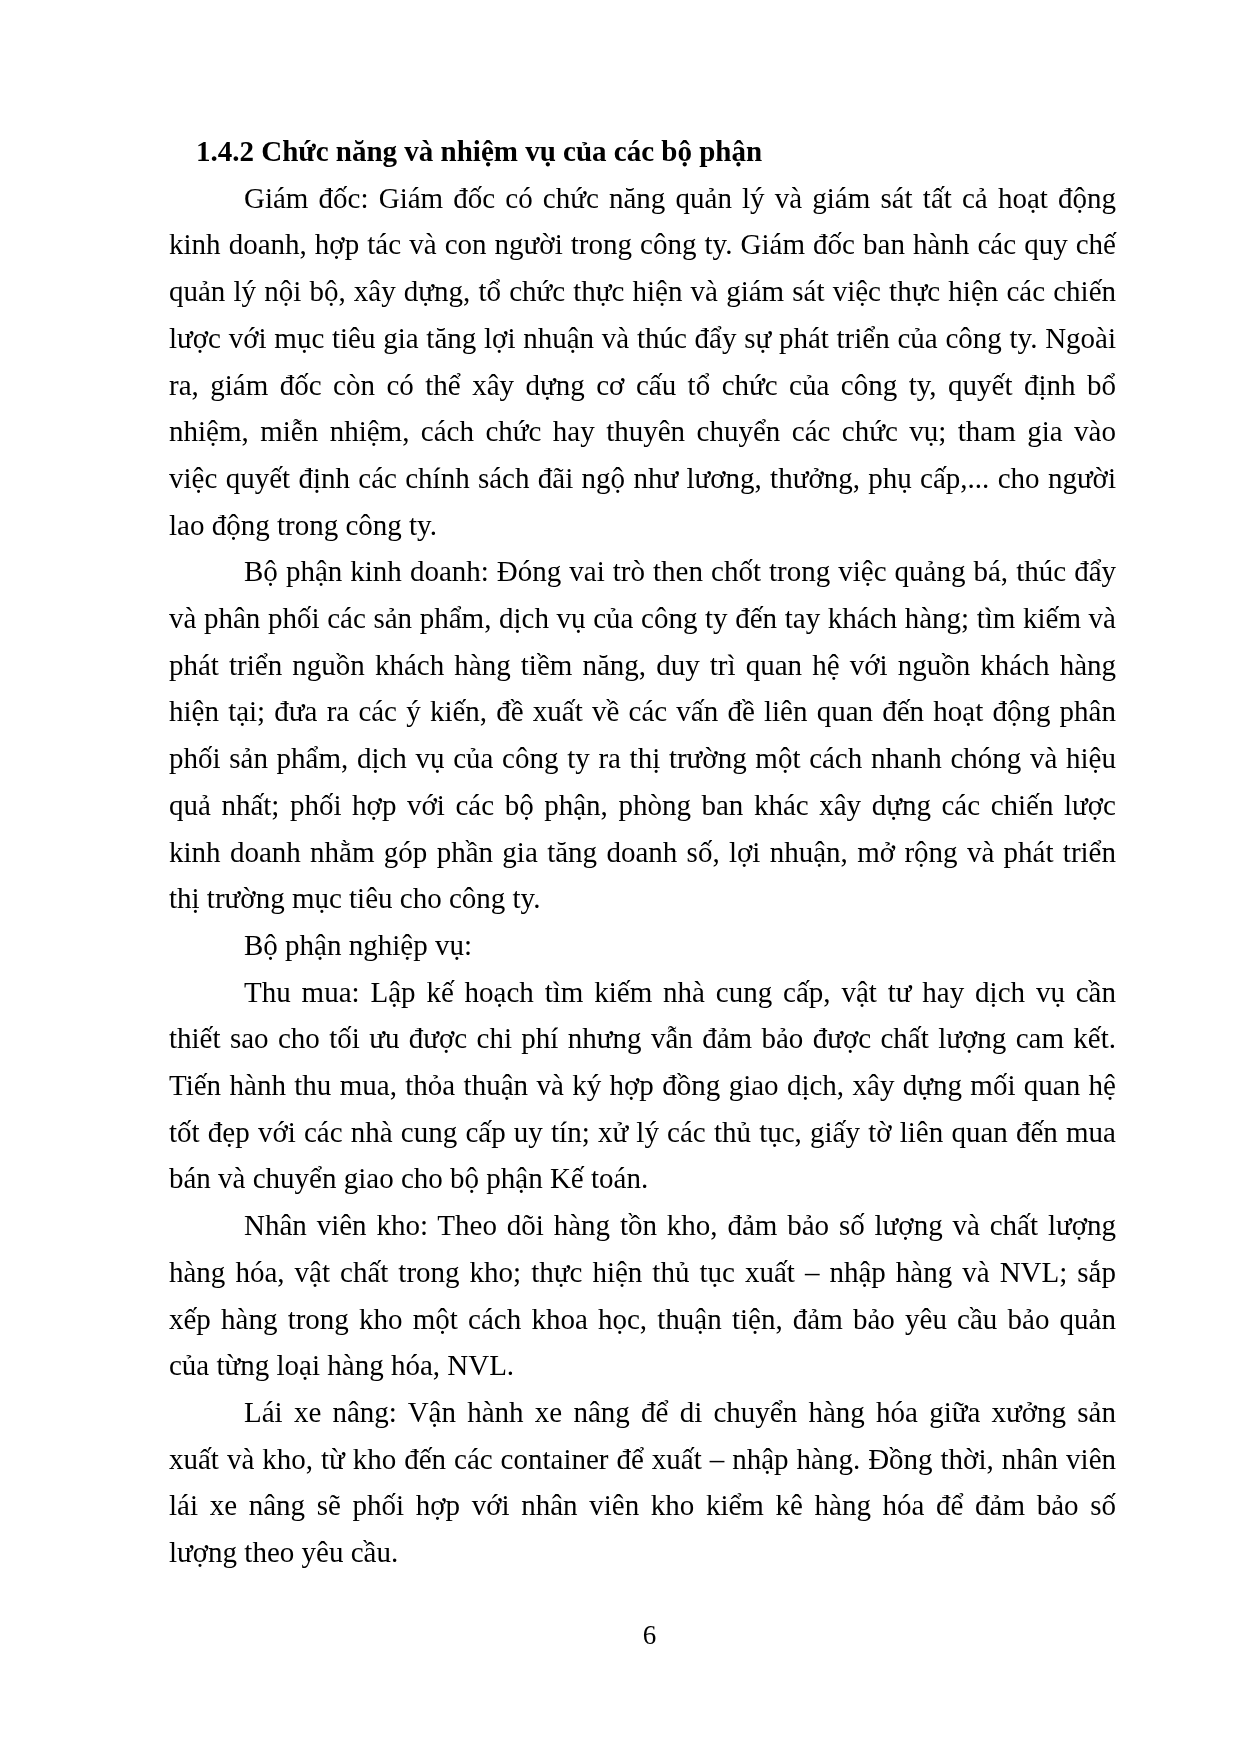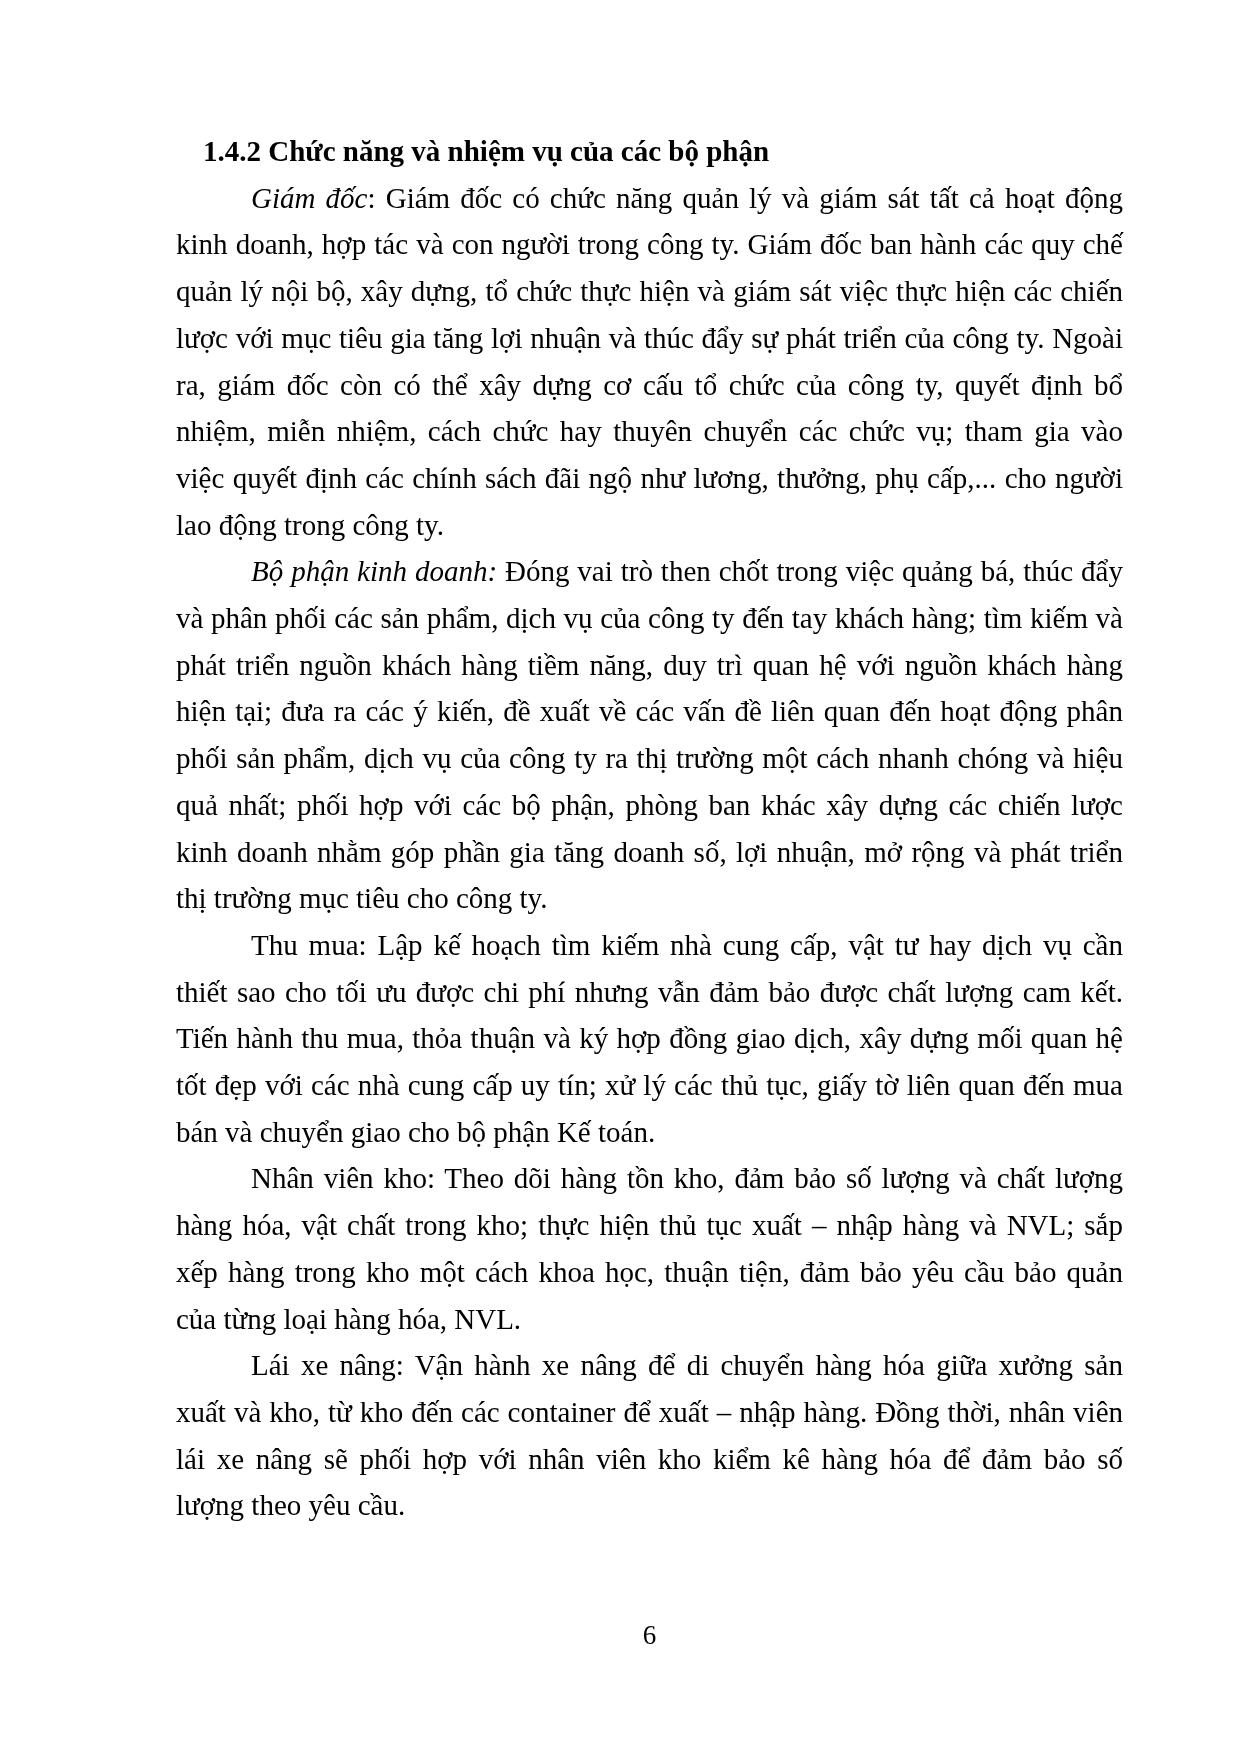--- a/index.html
+++ b/index.html
@@ -12,38 +12,38 @@
   }
   .page {
     position: relative;
     width: 1240px;
     height: 1754px;
     background: #ffffff;
     overflow: hidden;
   }
   .content {
     position: absolute;
-    left: 176px;
+    left: 169px;
     top: 128px;
     width: 947px;
   }
   .heading {
     font-size: 29px;
     font-weight: bold;
     line-height: 46.7px;
     text-indent: 27px;
     text-align: left;
   }
   .para {
     font-size: 29px;
     line-height: 46.7px;
     text-align: justify;
     text-indent: 75px;
   }
-  .lead { font-style: italic; }
+  .lead { }
   .footer {
     position: absolute;
     left: 176px;
     top: 1612px;
     width: 947px;
     text-align: center;
     font-size: 27px;
     line-height: 46.7px;
   }
 </style>
@@ -52,20 +52,21 @@
 
 <div class="page">
   <div class="content">
 
     <h2 class="heading">1.4.2 Chức năng và nhiệm vụ của các bộ phận</h2>
 
     <p class="para"><span class="lead">Giám đốc</span><span>: Giám đốc có chức năng quản lý và giám sát tất cả hoạt động kinh doanh, hợp tác và con người trong công ty. Giám đốc ban hành các quy chế quản lý nội bộ, xây dựng, tổ chức thực hiện và giám sát việc thực hiện các chiến lược với mục tiêu gia tăng lợi nhuận và thúc đẩy sự phát triển của công ty. Ngoài ra, giám đốc còn có thể xây dựng cơ cấu tổ chức của công ty, quyết định bổ nhiệm, miễn nhiệm, cách chức hay thuyên chuyển các chức vụ; tham gia vào việc quyết định các chính sách đãi ngộ như lương, thưởng, phụ cấp,... cho người lao động trong công ty.</span></p>
 
     <p class="para"><span class="lead">Bộ phận kinh doanh:</span><span> Đóng vai trò then chốt trong việc quảng bá, thúc đẩy và phân phối các sản phẩm, dịch vụ của công ty đến tay khách hàng; tìm kiếm và phát triển nguồn khách hàng tiềm năng, duy trì quan hệ với nguồn khách hàng hiện tại; đưa ra các ý kiến, đề xuất về các vấn đề liên quan đến hoạt động phân phối sản phẩm, dịch vụ của công ty ra thị trường một cách nhanh chóng và hiệu quả nhất; phối hợp với các bộ phận, phòng ban khác xây dựng các chiến lược kinh doanh nhằm góp phần gia tăng doanh số, lợi nhuận, mở rộng và phát triển thị trường mục tiêu cho công ty.</span></p>
 
+    <p class="para"><span class="lead">Bộ phận nghiệp vụ:</span><span></span></p>
 
     <p class="para"><span class="lead"></span><span>Thu mua: Lập kế hoạch tìm kiếm nhà cung cấp, vật tư hay dịch vụ cần thiết sao cho tối ưu được chi phí nhưng vẫn đảm bảo được chất lượng cam kết. Tiến hành thu mua, thỏa thuận và ký hợp đồng giao dịch, xây dựng mối quan hệ tốt đẹp với các nhà cung cấp uy tín; xử lý các thủ tục, giấy tờ liên quan đến mua bán và chuyển giao cho bộ phận Kế toán.</span></p>
 
     <p class="para"><span class="lead"></span><span>Nhân viên kho: Theo dõi hàng tồn kho, đảm bảo số lượng và chất lượng hàng hóa, vật chất trong kho; thực hiện thủ tục xuất – nhập hàng và NVL; sắp xếp hàng trong kho một cách khoa học, thuận tiện, đảm bảo yêu cầu bảo quản của từng loại hàng hóa, NVL.</span></p>
 
 
     <p class="para"><span class="lead"></span><span>Lái xe nâng: Vận hành xe nâng để di chuyển hàng hóa giữa xưởng sản xuất và kho, từ kho đến các container để xuất – nhập hàng. Đồng thời, nhân viên lái xe nâng sẽ phối hợp với nhân viên kho kiểm kê hàng hóa để đảm bảo số lượng theo yêu cầu.</span></p>
 
   </div>
 

